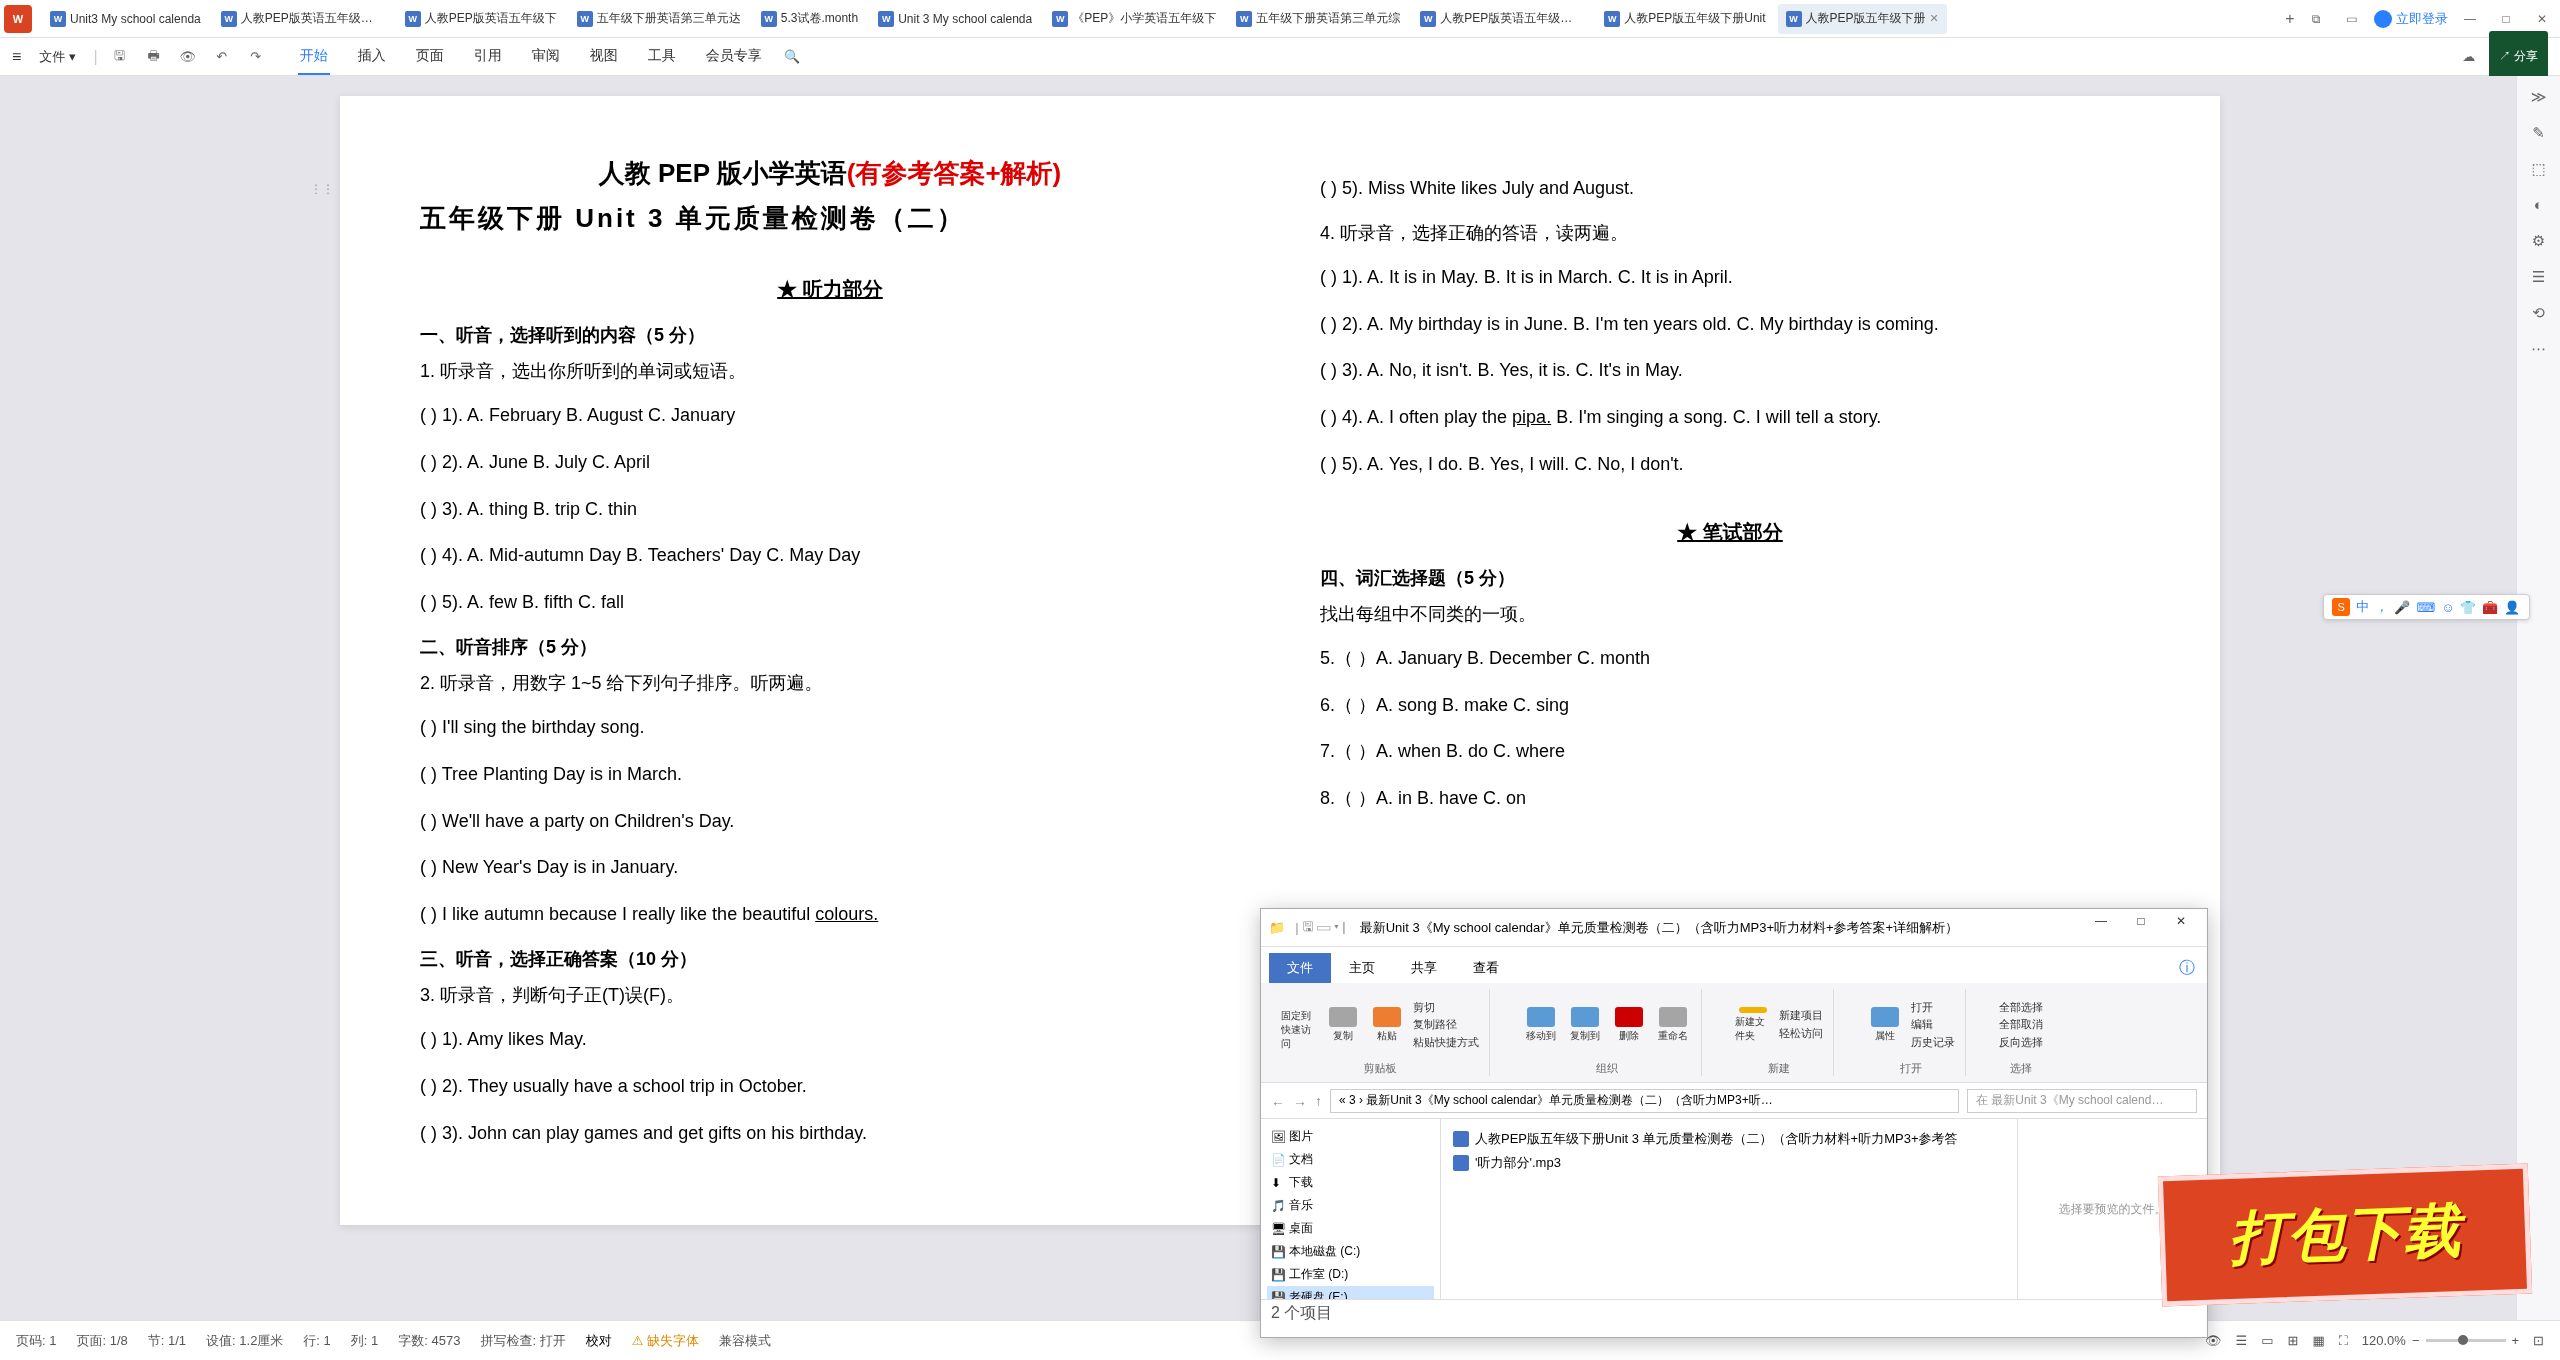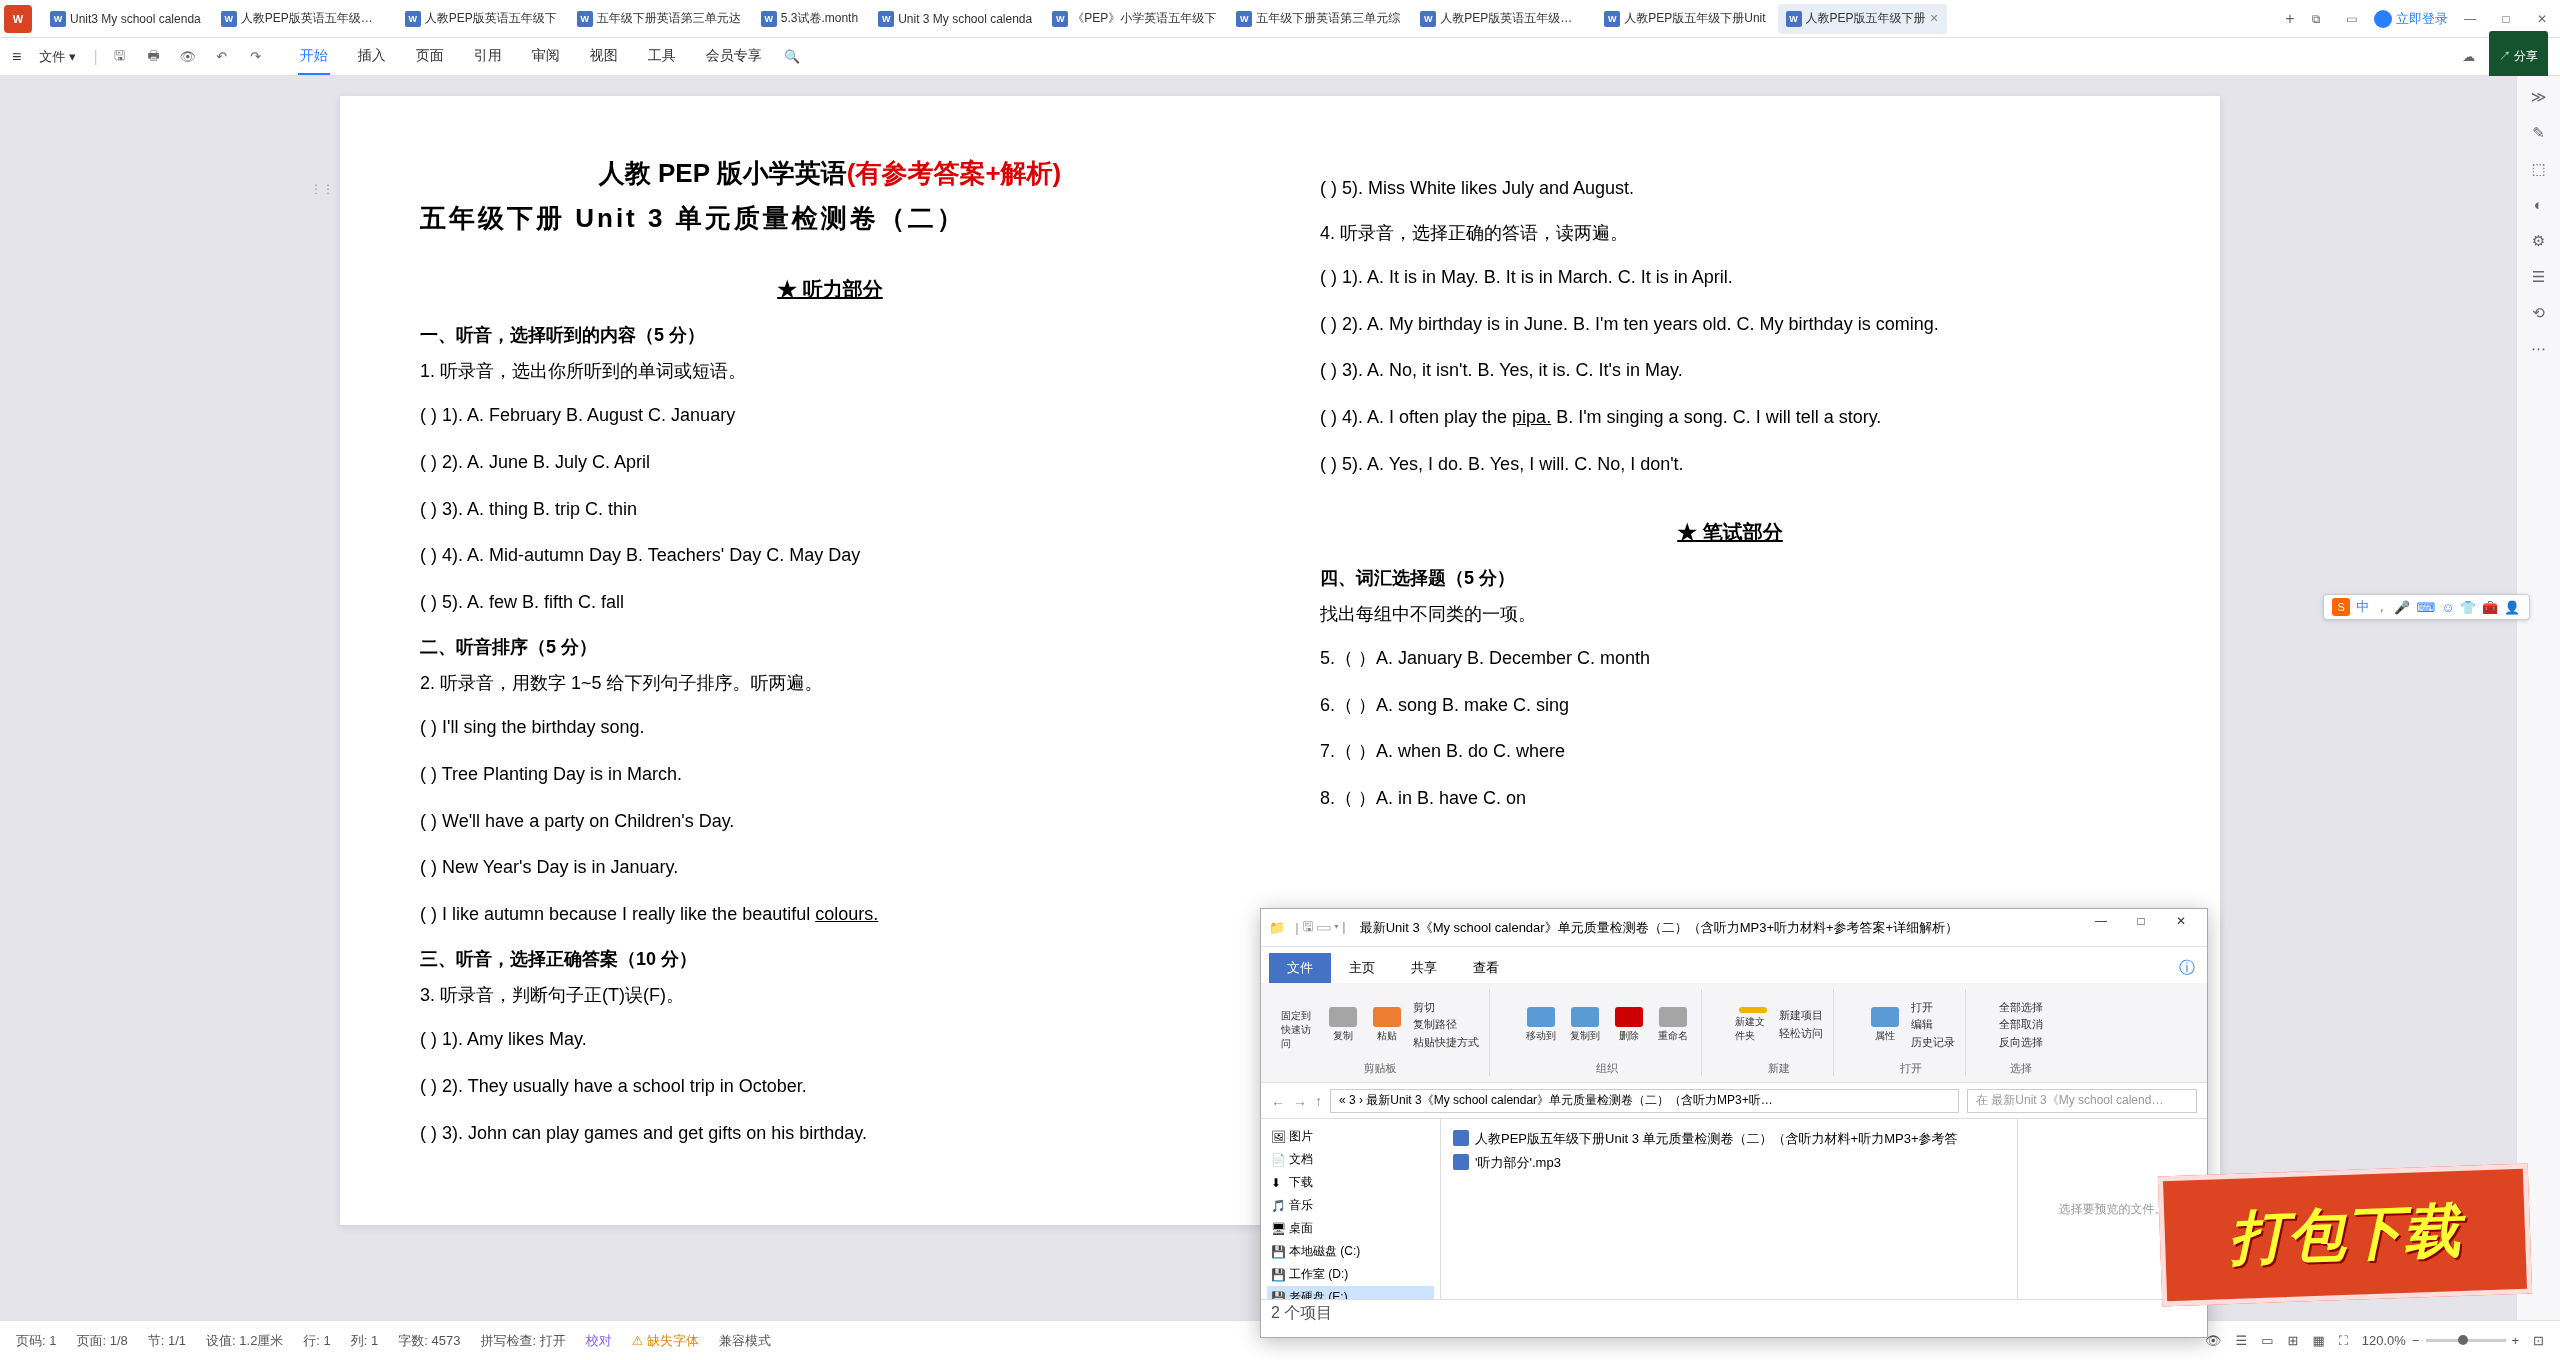--- a/index.html
+++ b/index.html
@@ -65,21 +65,21 @@
 .exp-addr{height:36px;display:flex;align-items:center;padding:0 10px;gap:8px;border-bottom:1px solid #ddd}
 .exp-nav-btn{color:#888;font-size:14px}
 .exp-path{flex:1;border:1px solid #ccc;height:24px;padding:2px 8px;font-size:12px;display:flex;align-items:center}
 .exp-search{width:230px;border:1px solid #ccc;height:24px;padding:2px 8px;font-size:12px;color:#999}
 .exp-body{display:flex;height:180px}
 .exp-tree{width:180px;border-right:1px solid #ddd;padding:6px;font-size:12px;overflow:hidden}
 .exp-tree-item{padding:3px 4px;display:flex;align-items:center;gap:4px}
 .exp-tree-item.sel{background:#cce4ff}
 .exp-tree-icon{width:14px;height:14px;display:inline-block}
 .exp-files{flex:1;padding:8px;font-size:13px}
-.exp-file-row{padding:3px 4px;display:flex;align-items:flex-start;gap:6px}
+.exp-file-row{padding:3px 4px;display:flex;align-items:center;gap:6px}
 .exp-file-icon{width:16px;height:16px;background:#4472c4;border-radius:2px}
 .exp-preview{width:190px;border-left:1px solid #ddd;display:flex;align-items:center;justify-content:center;font-size:12px;color:#999}
 .exp-status{height:26px;border-top:1px solid #ddd;padding:3px 10px;font-size:16px;color:#555}
 
 .dl-badge{position:absolute;right:30px;bottom:60px;width:370px;height:130px;background:#d42;border:5px solid #fdd;z-index:20;display:flex;align-items:center;justify-content:center;transform:rotate(-2deg)}
 .dl-text{color:#ff3;font-size:58px;font-weight:bold;font-style:italic;text-shadow:2px 2px 0 #800}
 
 .ime{position:absolute;right:30px;top:594px;background:#fff;border:1px solid #ccc;border-radius:4px;padding:3px 8px;display:flex;align-items:center;gap:6px;box-shadow:0 1px 4px rgba(0,0,0,.15);z-index:15}
 .ime-logo{width:18px;height:18px;background:#f60;border-radius:3px;color:#fff;font-size:11px;display:flex;align-items:center;justify-content:center}
 .ime-item{font-size:13px;color:#2a7fff}
@@ -384,21 +384,21 @@
 
 <div class="statusbar">
   <span class="status-item">页码: 1</span>
   <span class="status-item">页面: 1/8</span>
   <span class="status-item">节: 1/1</span>
   <span class="status-item">设值: 1.2厘米</span>
   <span class="status-item">行: 1</span>
   <span class="status-item">列: 1</span>
   <span class="status-item">字数: 4573</span>
   <span class="status-item">拼写检查: 打开</span>
-  <span class="status-item" style="color:#8b5cf6">校对</span>
+  <span class="status-item" style="color:#000000">校对</span>
   <span class="status-item" style="color:#d80">⚠ <span>缺失字体</span></span>
   <span class="status-item">兼容模式</span>
   <div class="status-right">
     <span>👁</span>
     <span>☰</span>
     <span>▭</span>
     <span>⊞</span>
     <span>▦</span>
     <span>⛶</span>
     <div class="zoom">

